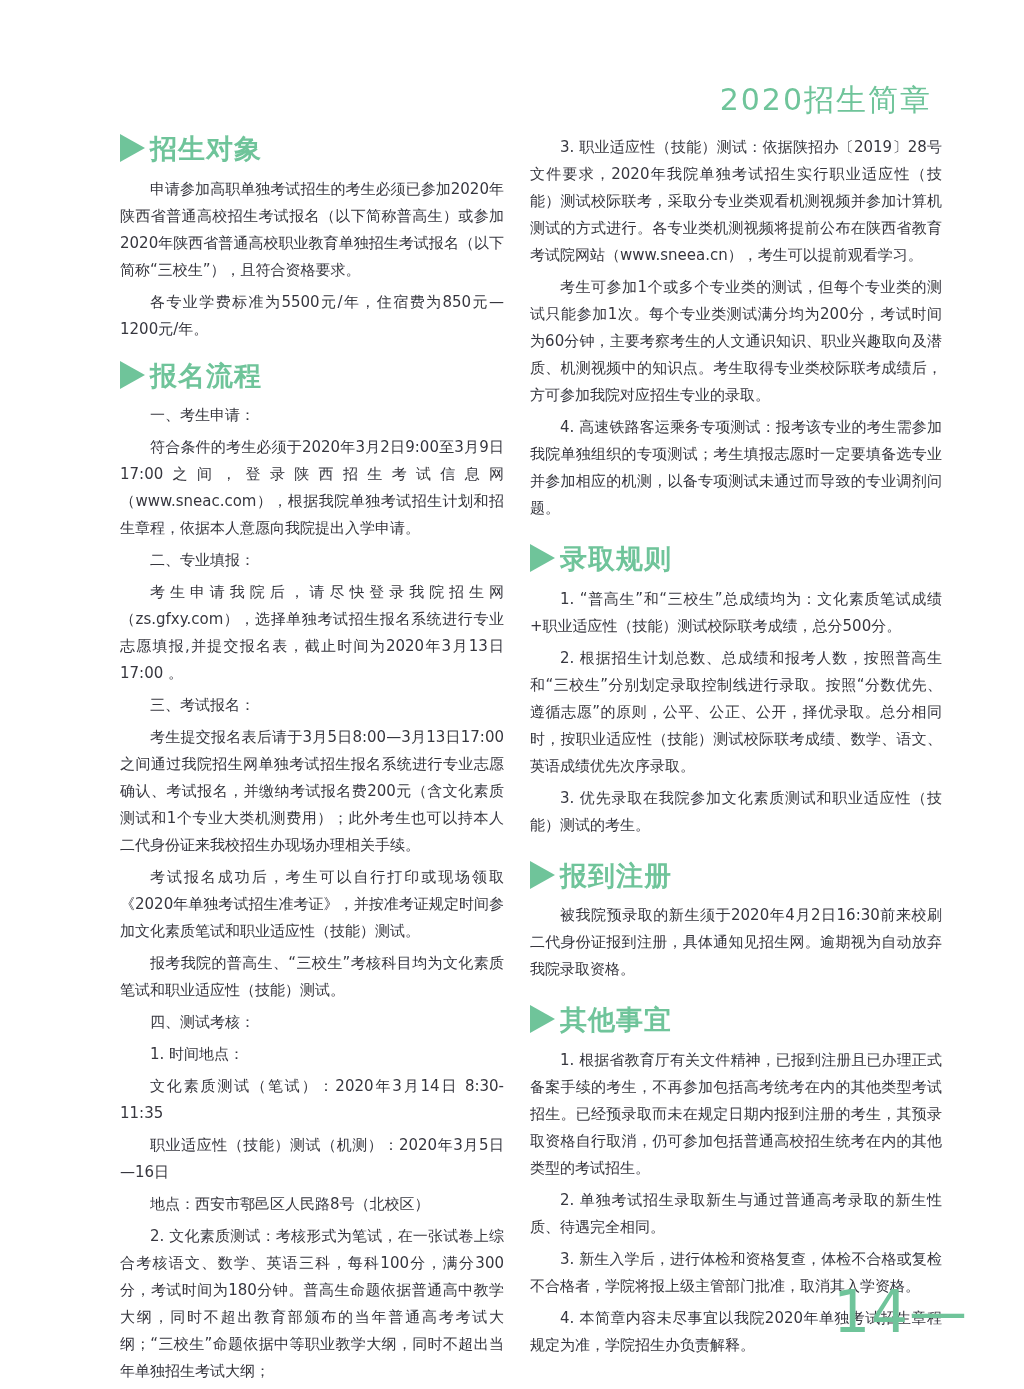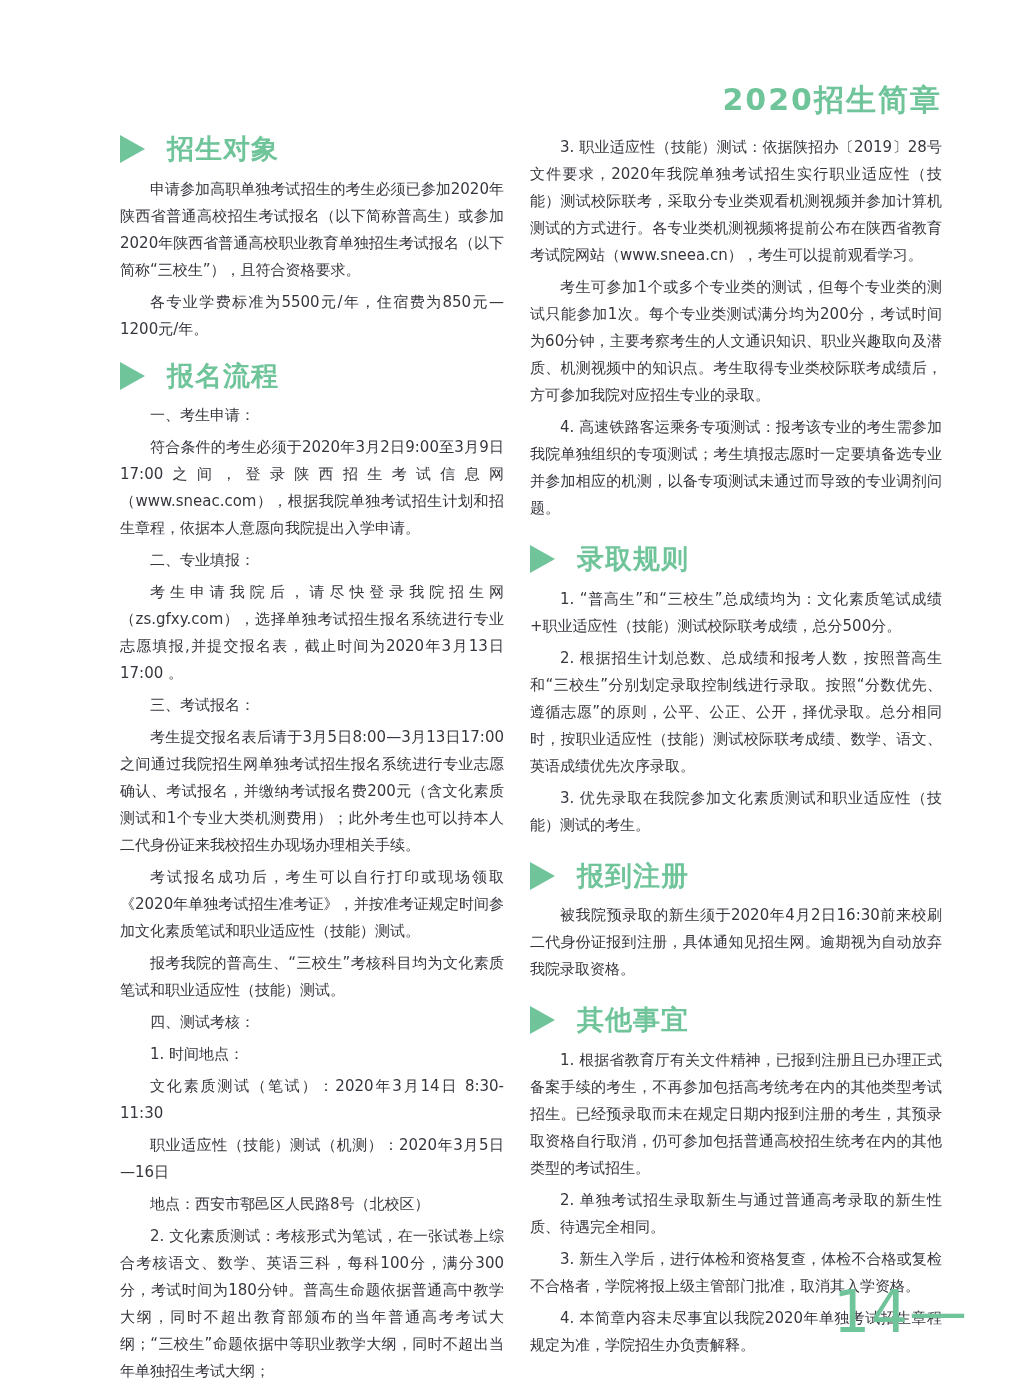--- a/index.html
+++ b/index.html
@@ -12,36 +12,36 @@
     width:1024px;
     height:1389px;
     background:#ffffff;
     overflow:hidden;
     font-family:"DejaVu Sans", sans-serif;
     color:var(--text);
   }
   .doc-header{
     position:absolute;
     top:80px;
-    right:82px;
+    right:92px;
     font-size:30px;
-    font-weight:700;
+    font-weight:400;
     color:var(--green);
     letter-spacing:2px;
   }
   .col{
     position:absolute;
     top:134px;
   }
   .col-left{left:120px;width:384px;}
   .col-right{left:530px;width:412px;}
   .sec-head{
     display:flex;
-    align-items:center;
-    gap:22px;
+    align-items:flex-start;
+    gap:5px;
     margin:18px 0 12px 0;
   }
   .sec-head.first{margin-top:0;}
   .tri{
     width:0;height:0;
     border-top:14px solid transparent;
     border-bottom:14px solid transparent;
     border-left:25px solid var(--green);
     flex:0 0 auto;
   }
@@ -94,21 +94,21 @@
     <p class="para">一、考生申请：</p>
     <p class="para">符合条件的考生必须于2020年3月2日9:00至3月9日17:00之间，登录陕西招生考试信息网（www.sneac.com），根据我院单独考试招生计划和招生章程，依据本人意愿向我院提出入学申请。</p>
     <p class="para">二、专业填报：</p>
     <p class="para">考生申请我院后，请尽快登录我院招生网（zs.gfxy.com），选择单独考试招生报名系统进行专业志愿填报,并提交报名表，截止时间为2020年3月13日17:00 。</p>
     <p class="para">三、考试报名：</p>
     <p class="para">考生提交报名表后请于3月5日8:00—3月13日17:00之间通过我院招生网单独考试招生报名系统进行专业志愿确认、考试报名，并缴纳考试报名费200元（含文化素质测试和1个专业大类机测费用）；此外考生也可以持本人二代身份证来我校招生办现场办理相关手续。</p>
     <p class="para">考试报名成功后，考生可以自行打印或现场领取《2020年单独考试招生准考证》，并按准考证规定时间参加文化素质笔试和职业适应性（技能）测试。</p>
     <p class="para">报考我院的普高生、“三校生”考核科目均为文化素质笔试和职业适应性（技能）测试。</p>
     <p class="para">四、测试考核：</p>
     <p class="para">1. 时间地点：</p>
-    <p class="para">文化素质测试（笔试）：2020年3月14日 8:30-11:30</p>
+    <p class="para">文化素质测试（笔试）：2020年3月14日 8:30-11:35</p>
     <p class="para">职业适应性（技能）测试（机测）：2020年3月5日—16日</p>
     <p class="para">地点：西安市鄠邑区人民路8号（北校区）</p>
     <p class="para">2. 文化素质测试：考核形式为笔试，在一张试卷上综合考核语文、数学、英语三科，每科100分，满分300分，考试时间为180分钟。普高生命题依据普通高中教学大纲，同时不超出教育部颁布的当年普通高考考试大纲；“三校生”命题依据中等职业教学大纲，同时不超出当年单独招生考试大纲；</p>
   </div>
 
   <div class="col col-right">
 
     <p class="para">3. 职业适应性（技能）测试：依据陕招办〔2019〕28号文件要求，2020年我院单独考试招生实行职业适应性（技能）测试校际联考，采取分专业类观看机测视频并参加计算机测试的方式进行。各专业类机测视频将提前公布在陕西省教育考试院网站（www.sneea.cn），考生可以提前观看学习。</p>
     <p class="para">考生可参加1个或多个专业类的测试，但每个专业类的测试只能参加1次。每个专业类测试满分均为200分，考试时间为60分钟，主要考察考生的人文通识知识、职业兴趣取向及潜质、机测视频中的知识点。考生取得专业类校际联考成绩后，方可参加我院对应招生专业的录取。</p>
     <p class="para">4. 高速铁路客运乘务专项测试：报考该专业的考生需参加我院单独组织的专项测试；考生填报志愿时一定要填备选专业并参加相应的机测，以备专项测试未通过而导致的专业调剂问题。</p>

